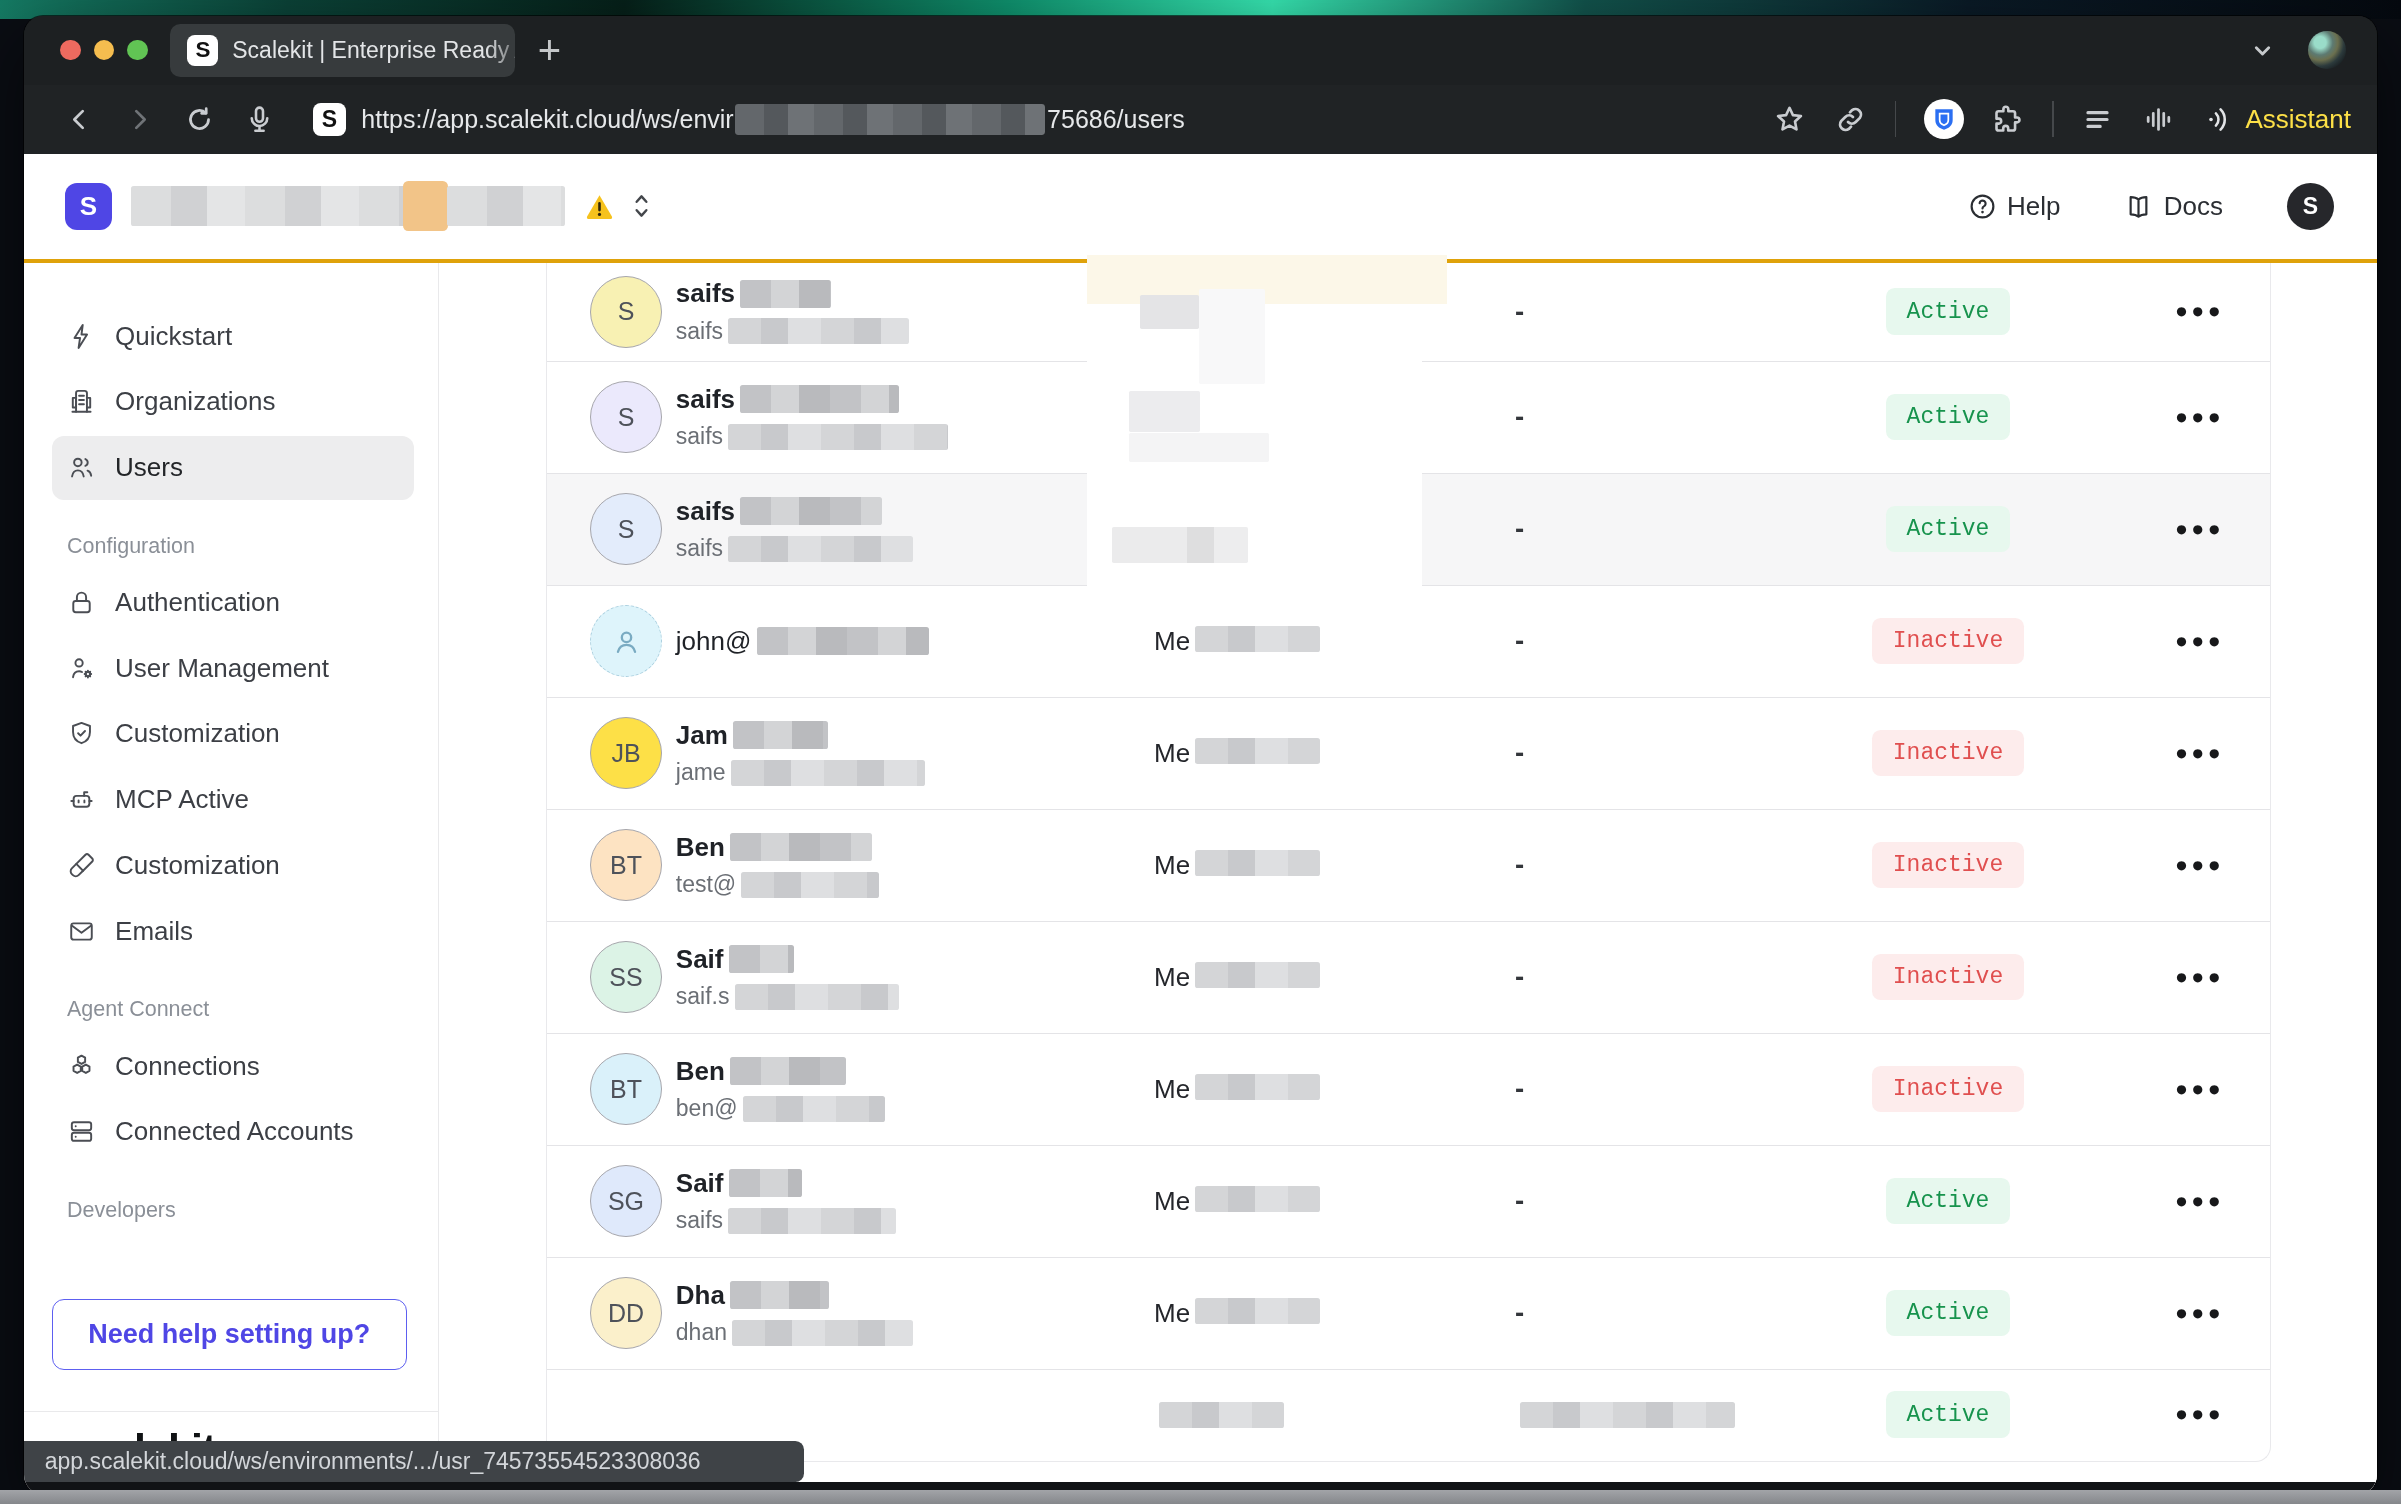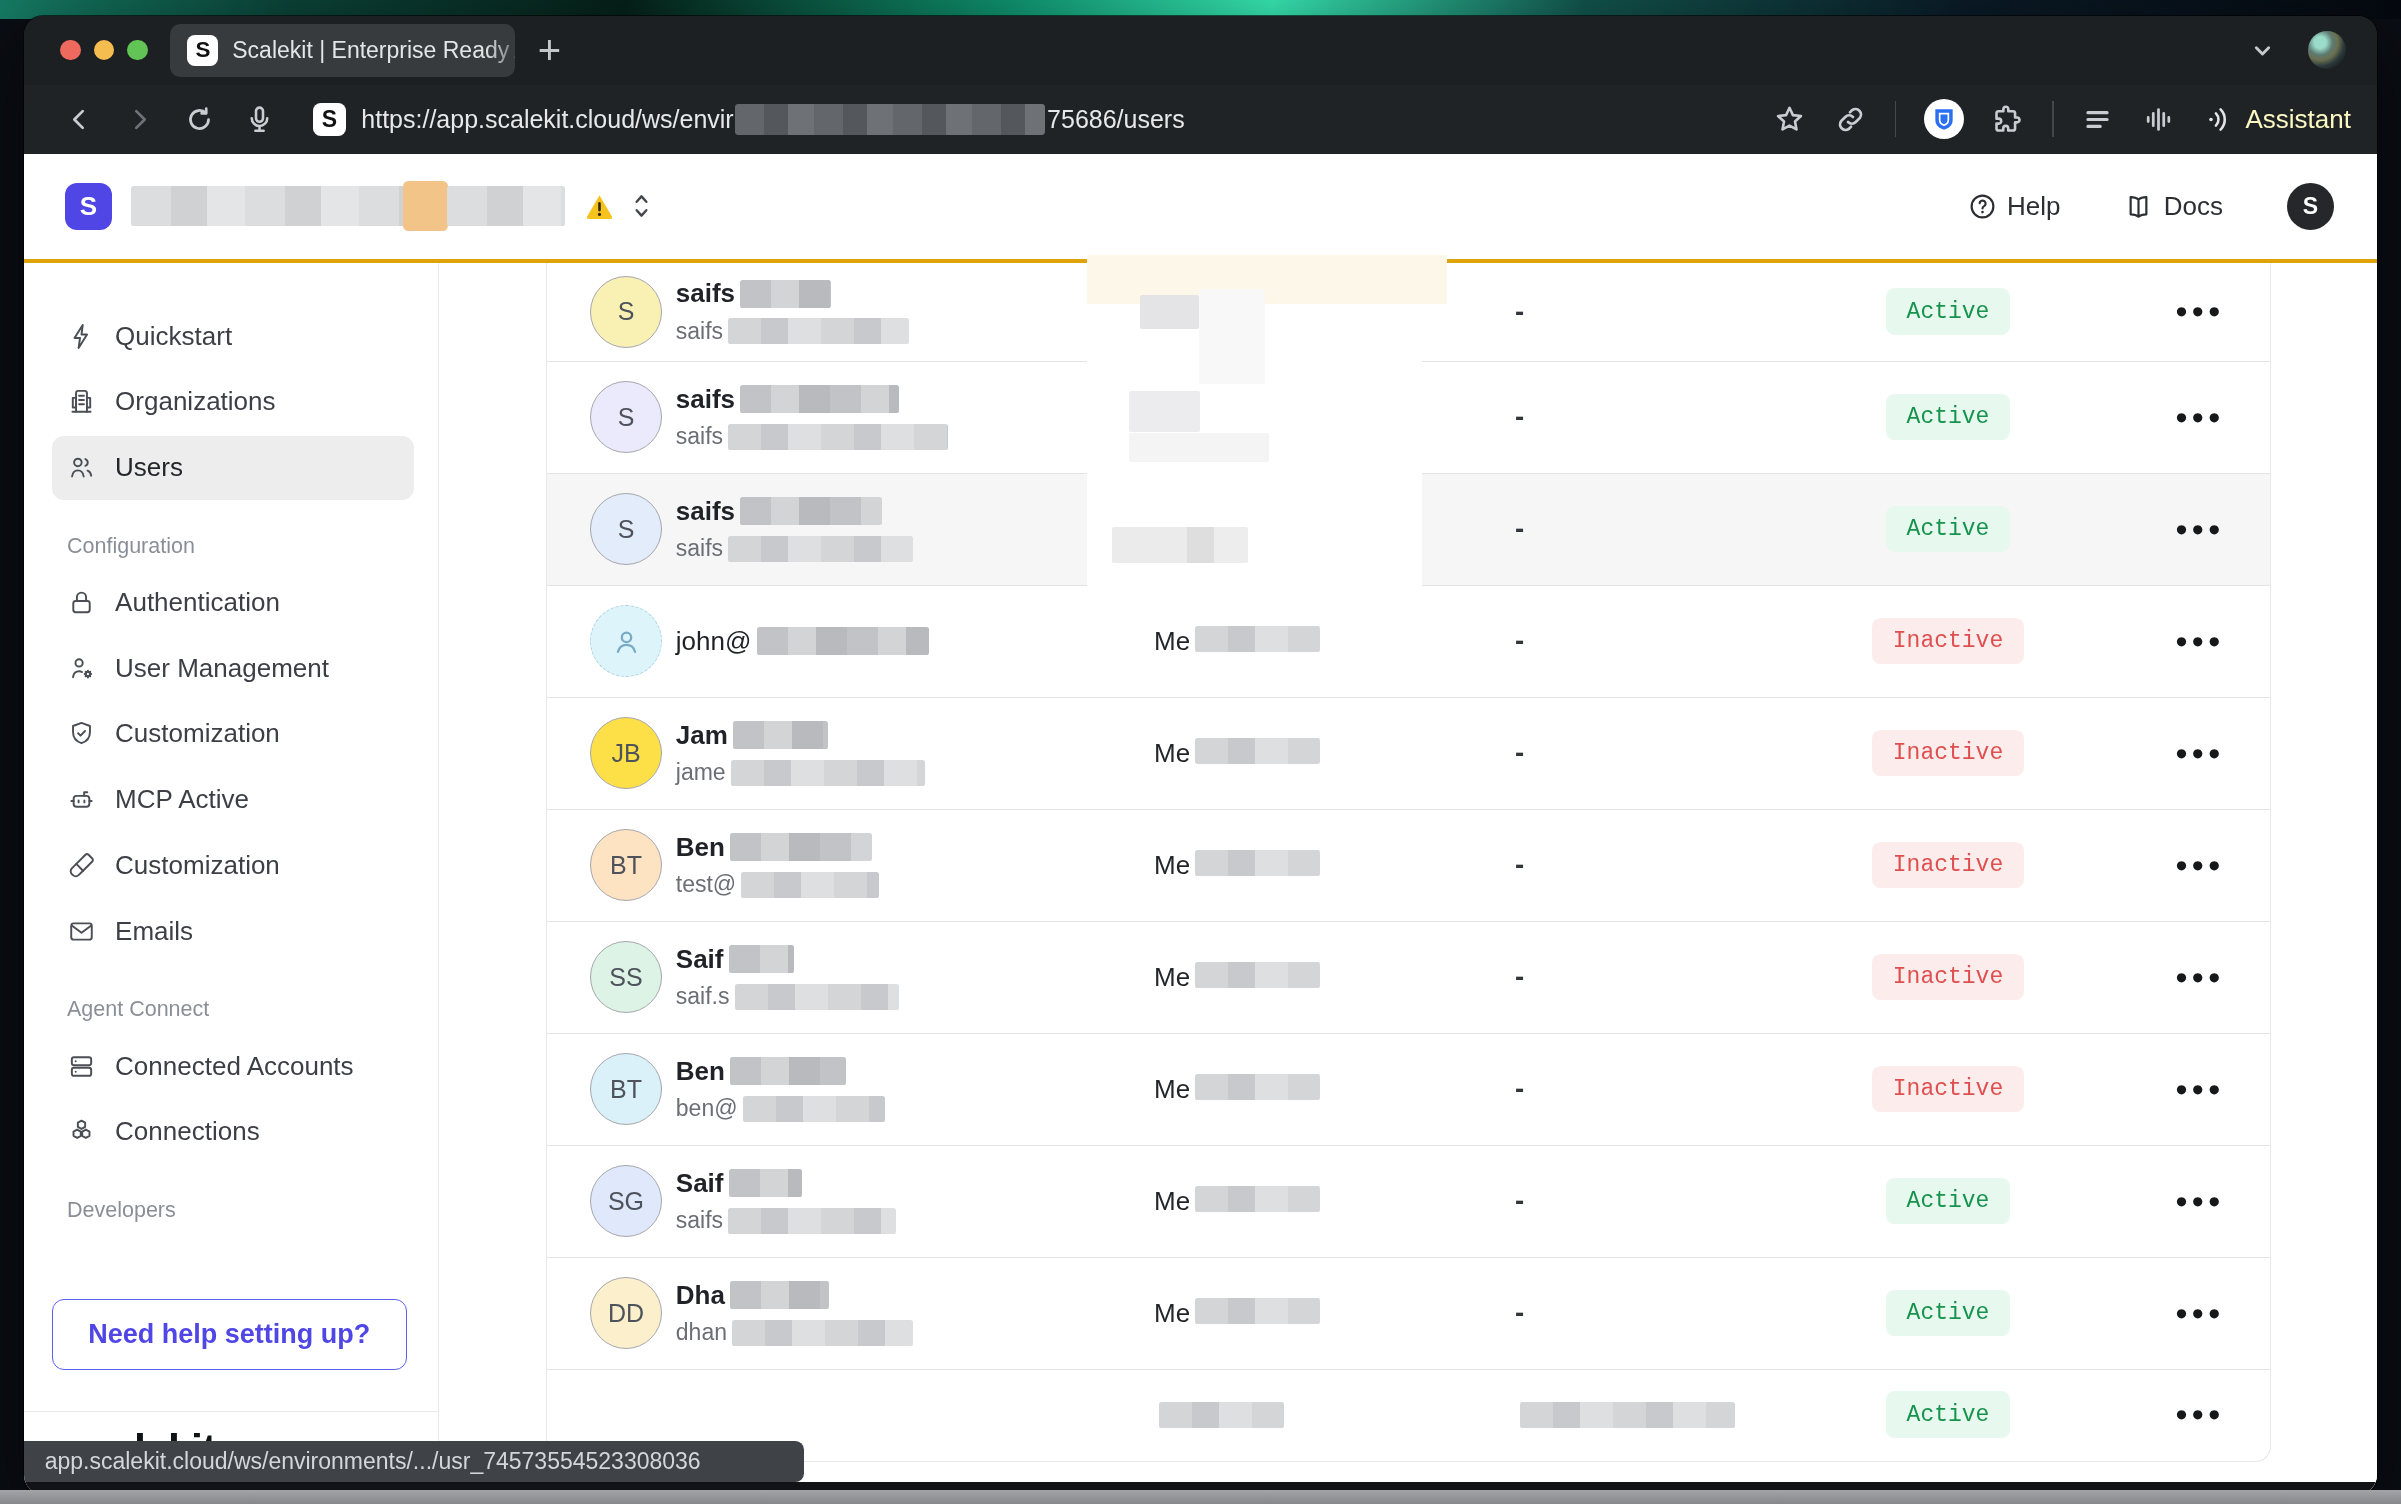--- a/index.html
+++ b/index.html
@@ -38,21 +38,21 @@
   
   .toolbar { height:69px; background:#202325; display:flex; align-items:center; padding:0 26px; color:#cdd0d3; }
   .nav-ic { display:flex; align-items:center; gap:29px; margin-left:13.8px; }
   .url-fav { width:33px; height:33px; border-radius:7.8px; background:#fff; color:#111; font-weight:700;
     font-size:23px; display:flex; align-items:center; justify-content:center; margin-left:38px; }
   .url { display:flex; align-items:center; font-size:25px; color:#e6e8ea; margin-left:15.5px; white-space:nowrap; }
   .url-blur { display:inline-block; width:310px; height:31px; border-radius:3.4px; margin:0 1.7px;
     background:repeating-linear-gradient(90deg,#63676b 0 29px,#54585c 29px 53px,#6e7276 53px 79px); }
   .toolbar-right { margin-left:auto; display:flex; align-items:center; gap:27.6px; }
   .vsep { width:1.7px; height:36px; background:#45484b; }
-  .assistant { display:flex; align-items:center; gap:12px; font-size:26px; color:#fef9c3; }
+  .assistant { display:flex; align-items:center; gap:12px; font-size:26px; color:#fde047; }
   .bw { width:40px; height:40px; background:#fff; border-radius:50%; display:flex; align-items:center; justify-content:center; }
 
   
   .app { height:calc(100% - 138px); background:#fff; display:flex; flex-direction:column; }
   .appheader { height:109px; flex:none; display:flex; align-items:center; padding:0 43px 0 41px;
     border-bottom:4.3px solid #dfa20a; background:#fff; }
   .ws-logo { width:47px; height:47px; border-radius:12px; background:#4f46e5; color:#fff;
     font-weight:700; font-size:26px; display:flex; align-items:center; justify-content:center; }
   .ws-blur { display:flex; align-items:center; margin-left:19px; }
   .ws-blur .g { height:40px; border-radius:2.6px;
@@ -329,34 +329,34 @@
                   <rect x="3.5" y="5.3" width="17" height="13.4" rx="2"></rect>
                   <path d="M4.2 7.2l7.8 5.9 7.8-5.9"></path>
                 </svg>
               </span>
               <span class="lbl">Emails</span>
             </div>
             <div class="section-label">Agent Connect</div>
             <div class="nav-item">
               <span class="ic">
                 <svg width="29" height="29" viewBox="0 0 24 24" fill="none" stroke="currentColor" stroke-width="1.6" stroke-linecap="round" stroke-linejoin="round">
+                  <path d="M12 3l3 1.7v3.5L12 9.9 9 8.2V4.7zM8.4 10.4l3 1.7v3.5l-3 1.7-3-1.7v-3.5zM15.6 10.4l3 1.7v3.5l-3 1.7-3-1.7v-3.5z"></path>
+                </svg>
+              </span>
+              <span class="lbl">Connections</span>
+            </div>
+            <div class="nav-item">
+              <span class="ic">
+                <svg width="29" height="29" viewBox="0 0 24 24" fill="none" stroke="currentColor" stroke-width="1.6" stroke-linecap="round" stroke-linejoin="round">
                   <rect x="4" y="4.3" width="16" height="6.6" rx="1.8"></rect>
                   <rect x="4" y="13.1" width="16" height="6.6" rx="1.8"></rect>
                   <path d="M7.2 7.6h.01M7.2 16.4h.01"></path>
                 </svg>
               </span>
               <span class="lbl">Connected Accounts</span>
-            </div>
-            <div class="nav-item">
-              <span class="ic">
-                <svg width="29" height="29" viewBox="0 0 24 24" fill="none" stroke="currentColor" stroke-width="1.6" stroke-linecap="round" stroke-linejoin="round">
-                  <path d="M12 3l3 1.7v3.5L12 9.9 9 8.2V4.7zM8.4 10.4l3 1.7v3.5l-3 1.7-3-1.7v-3.5zM15.6 10.4l3 1.7v3.5l-3 1.7-3-1.7v-3.5z"></path>
-                </svg>
-              </span>
-              <span class="lbl">Connections</span>
             </div>
             <div class="section-label">Developers</div>
           </div>
         <div class="sb-spacer"></div>
         <button class="help-btn">Need help setting up?</button>
         <div class="sb-footer">
           <span class="sk-logo">scalekit</span>
         </div>
       </div>
 

